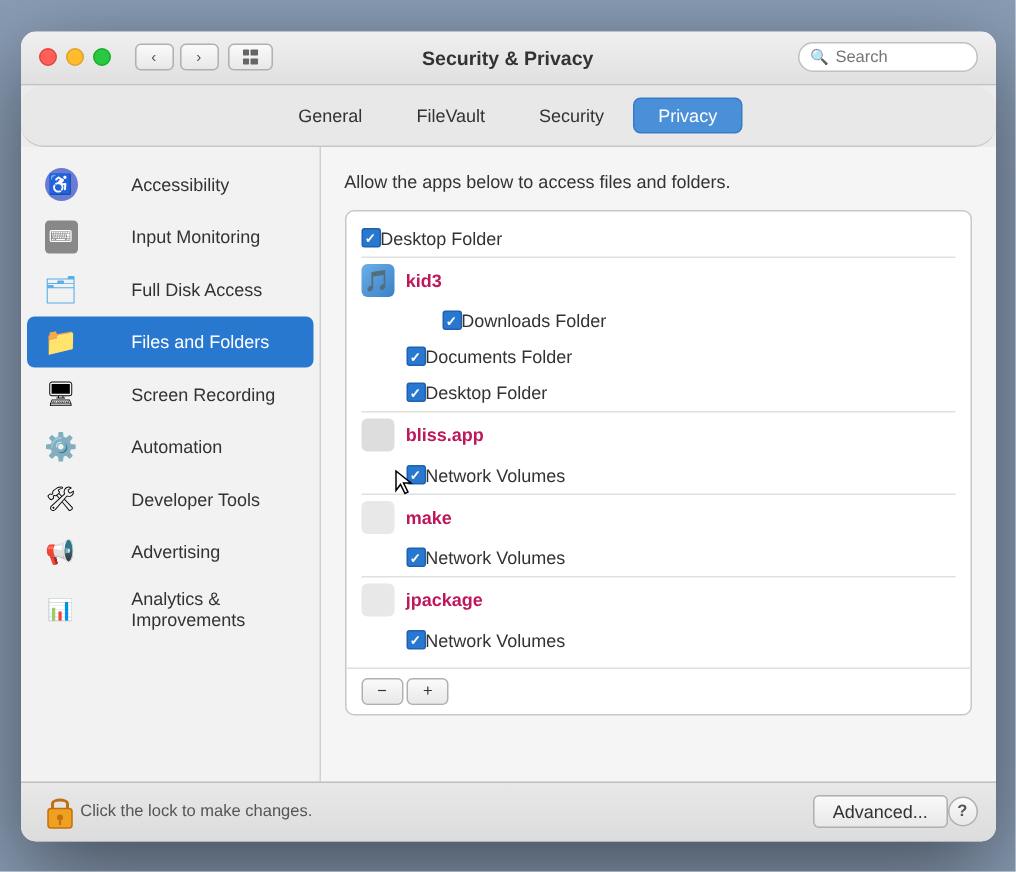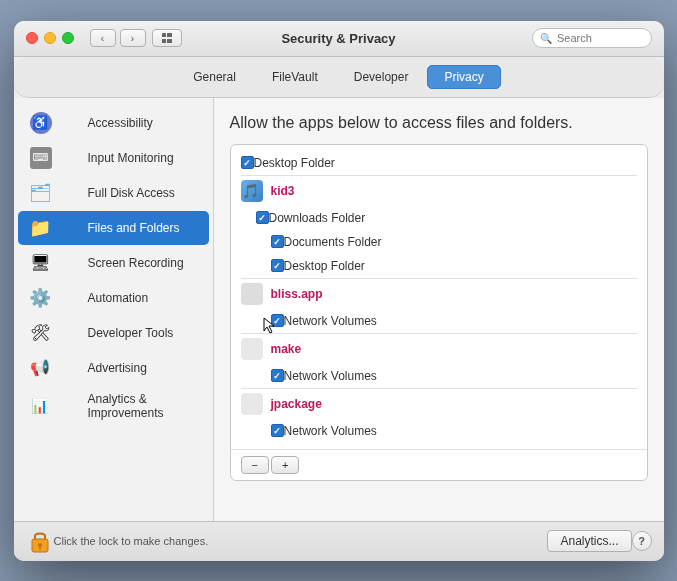--- a/index.html
+++ b/index.html
@@ -184,21 +184,21 @@
       justify-content: center;
       flex-shrink: 0;
     }
     .main-content {
       flex: 1;
       padding: 16px;
       overflow-y: auto;
       background: #f5f5f5;
     }
     .main-desc {
-      font-size: 16px;
+      font-size: 12px;
       color: #333;
       margin-bottom: 12px;
     }
     .content-box {
       background: white;
       border: 1px solid #c8c8c8;
       border-radius: 6px;
       overflow: hidden;
     }
     .content-list {
@@ -352,21 +352,21 @@
     <div class="titlebar-title">Security &amp; Privacy</div>
     <div class="search-box">
       <span class="search-icon-small">🔍</span>
       <input type="text" placeholder="Search" style="">
     </div>
   </div>
 
   <div class="tabs-bar">
     <div class="tab">General</div>
     <div class="tab">FileVault</div>
-    <div class="tab">Developer</div>
+    <div class="tab">Security</div>
     <div class="tab active">Privacy</div>
   </div>
 
   <div class="content">
 
     <div class="sidebar">
 
       <div class="sidebar-item">
         <div class="sidebar-icon icon-accessibility">♿</div>
         <span class="sidebar-label">Accessibility</span>
@@ -424,21 +424,21 @@
             <div class="checkbox checked"></div>
             <span class="row-label">Desktop Folder</span>
           </div>
 
           <div class="divider"></div>
 
           <div class="app-section-header">
             <div class="app-icon-img" style="background: linear-gradient(135deg, #6ab0e8, #3a80c8);">🎵</div>
             <span class="app-name">kid3</span>
           </div>
-          <div class="list-row" style="padding-left:25px;">
+          <div class="list-row" style="padding-left:64px;">
             <div class="checkbox checked"></div>
             <span class="row-label">Downloads Folder</span>
           </div>
           <div class="list-row" style="padding-left:40px;">
             <div class="checkbox checked"></div>
             <span class="row-label">Documents Folder</span>
           </div>
           <div class="list-row" style="padding-left:40px;">
             <div class="checkbox checked"></div>
             <span class="row-label">Desktop Folder</span>
@@ -495,16 +495,16 @@
   <div class="footer">
     <div class="lock-icon-wrapper">
       <svg width="22" height="26" viewBox="0 0 22 26">
         <rect x="3" y="11" width="16" height="13" rx="2" fill="#f0a020" stroke="#c07010" stroke-width="1"></rect>
         <path d="M6 11 V8 C6 4.5 16 4.5 16 8 V11" fill="none" stroke="#c07010" stroke-width="2"></path>
         <circle cx="11" cy="17" r="2" fill="#c07010"></circle>
         <line x1="11" y1="19" x2="11" y2="22" stroke="#c07010" stroke-width="1.5"></line>
       </svg>
     </div>
     <span class="footer-text">Click the lock to make changes.</span>
-    <button class="advanced-btn">Analytics...</button>
+    <button class="advanced-btn">Advanced...</button>
     <div class="help-btn">?</div>
   </div>
 </div>
 
 </body></html>

